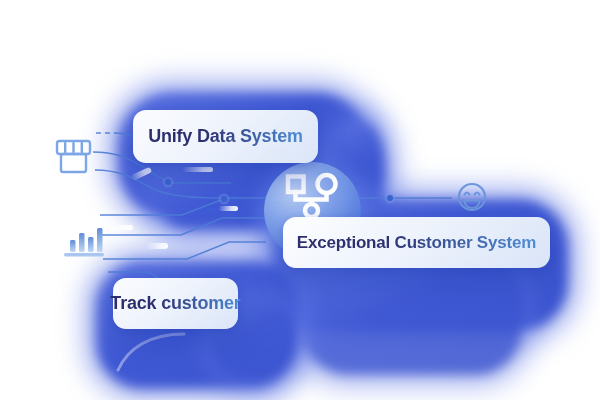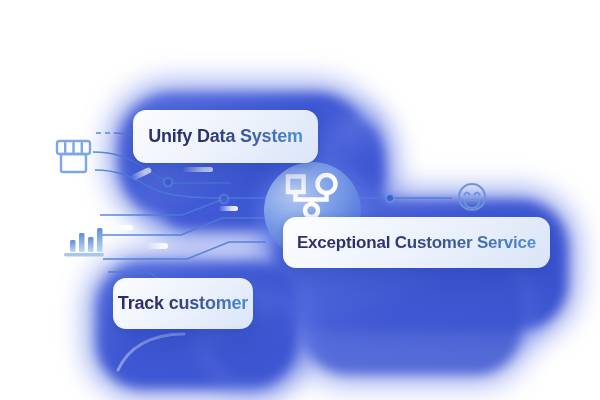--- a/index.html
+++ b/index.html
@@ -33,21 +33,21 @@
         border-radius:13px;
         box-shadow:0 14px 28px rgba(36,64,176,.40), 0 2px 6px rgba(36,64,176,.22);}
   .card-label{font-weight:700;letter-spacing:-.2px;white-space:nowrap;
         background:linear-gradient(90deg,#2d2e6d 35%,#4e8ed8 100%);
         -webkit-background-clip:text;background-clip:text;
         -webkit-text-fill-color:transparent;color:transparent;}
   .card-unify{left:133px;top:110px;width:185px;height:53px;}
   .card-unify .card-label{font-size:18px;}
   .card-exceptional{left:283px;top:217px;width:267px;height:51px;}
   .card-exceptional .card-label{font-size:17px;}
-  .card-track{left:113px;top:278px;width:140px;height:51px;}
+  .card-track{left:113px;top:278px;width:125px;height:51px;}
   .card-track .card-label{font-size:18px;}
 </style>
 </head>
 <body>
 
 <div class="stage">
 
   <div class="blobs">
     <div class="blob b-a1"></div>
     <div class="blob b-a2"></div>
@@ -137,20 +137,20 @@
         <circle cx="47.5" cy="48.5" r="6.5"></circle>
       </g>
     </svg>
   </div>
 
   <div class="card card-unify">
     <span class="card-label">Unify Data System</span>
   </div>
 
   <div class="card card-exceptional">
-    <span class="card-label">Exceptional Customer Service</span>
+    <span class="card-label">Exceptional Customer System</span>
   </div>
 
   <div class="card card-track">
     <span class="card-label">Track customer</span>
   </div>
 
 </div>
 
 </body></html>

